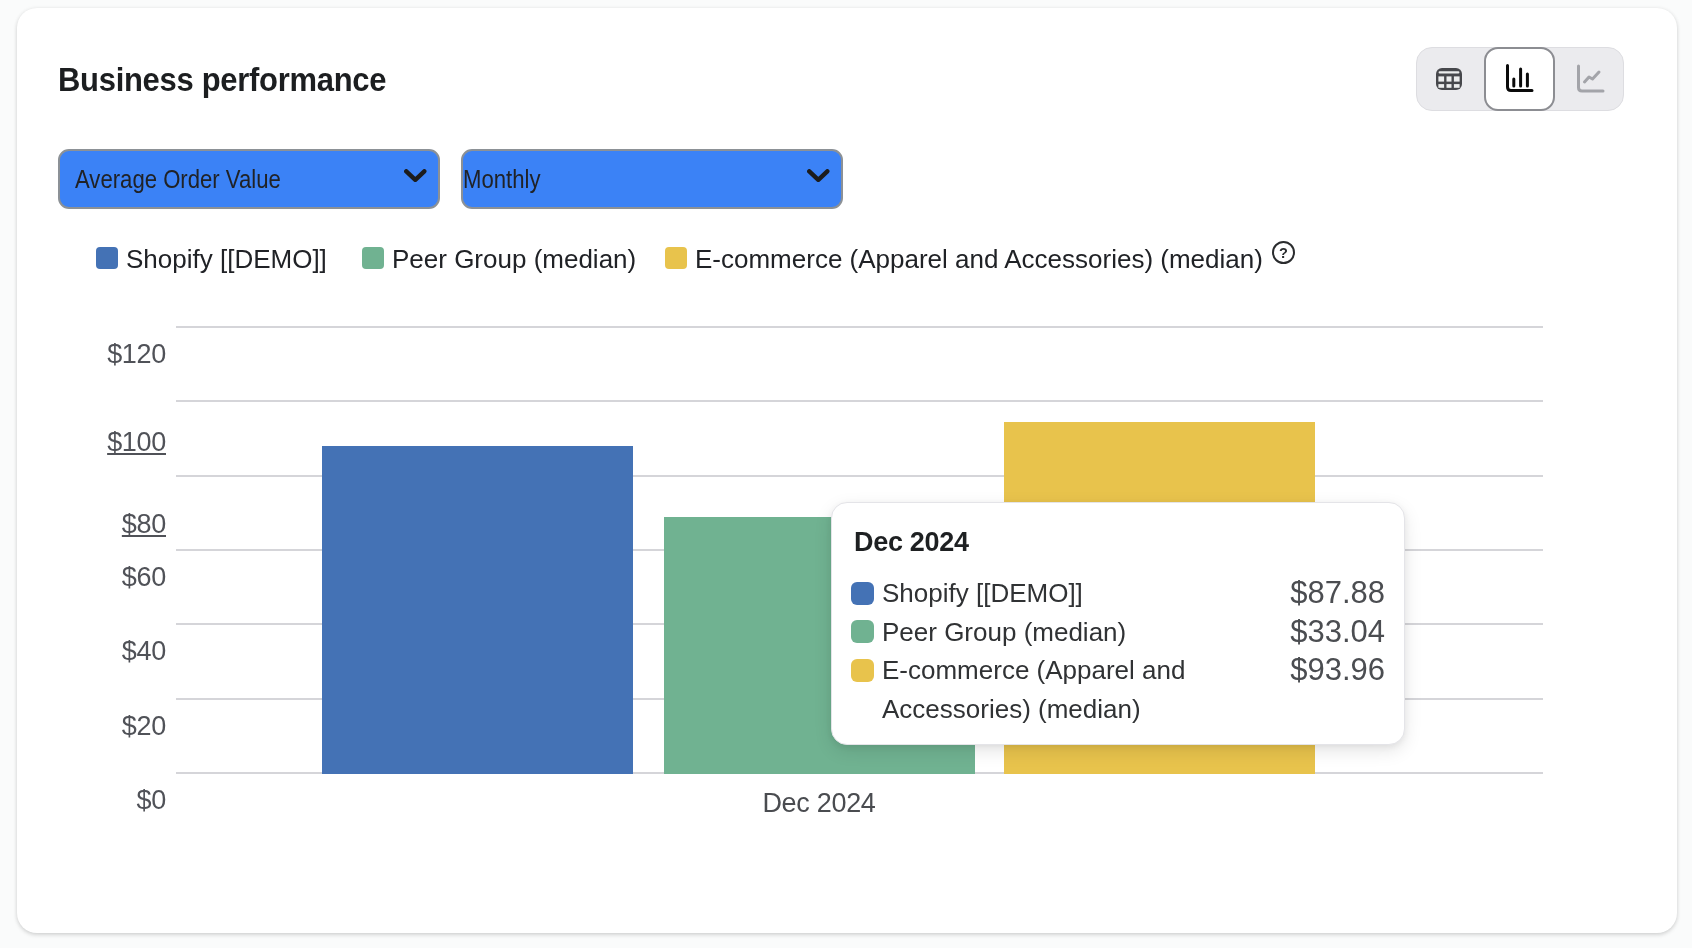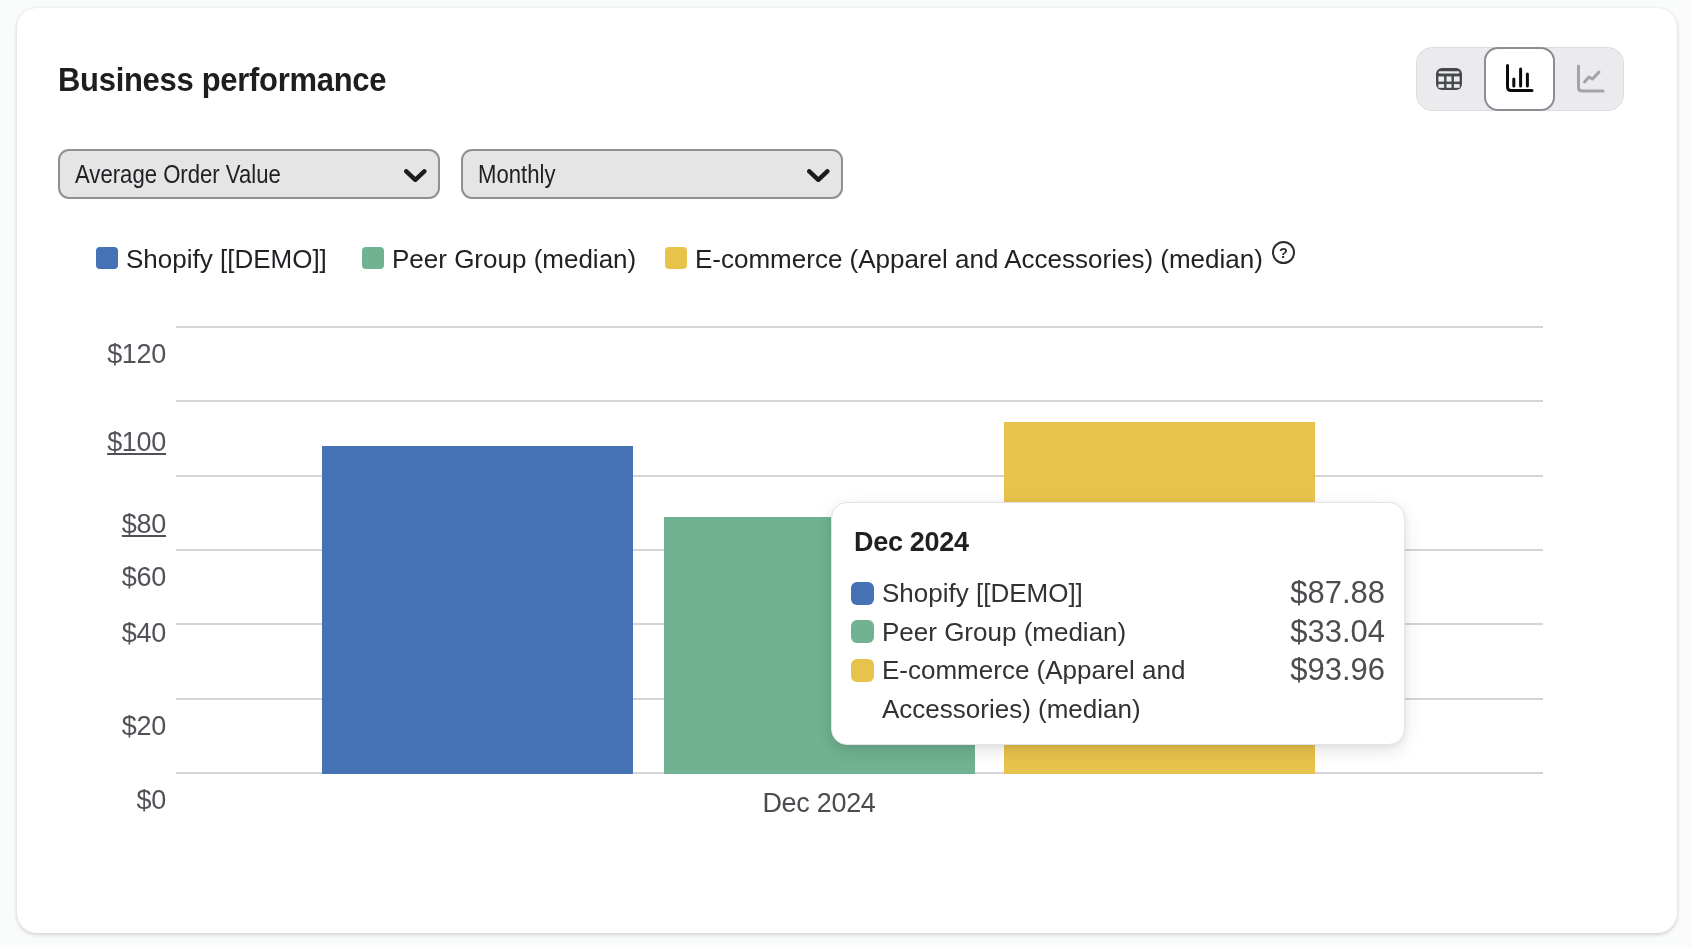--- a/index.html
+++ b/index.html
@@ -19,26 +19,26 @@
   #seg {
     position:absolute; left:1416px; top:47px; width:208px; height:64px;
     background:#ebebee; border:1px solid #dddde1; border-radius:16px;
   }
   #segsel {
     position:absolute; left:1484px; top:47px; width:71px; height:64px;
     background:#ffffff; border:2px solid #8c8d92; border-radius:14px;
   }
   
   .dd {
-    position:absolute; top:149px; height:50px; border:2px solid #8c9196; border-radius:11px;
-    background:#e5e5e5; font-size:25px; color:#202226; display:flex; align-items:center;
+    position:absolute; top:149px; height:60px; border:2px solid #8c9196; border-radius:11px;
+    background:#3b82f6; font-size:25px; color:#202226; display:flex; align-items:center;
   }
   .dd span { transform:scaleX(0.885); transform-origin:left center; display:inline-block; }
   #dd1 { left:58px; width:382px; padding-left:15px; }
-  #dd2 { left:461px; width:382px; padding-left:15px; }
+  #dd2 { left:461px; width:382px; }
   
   .sq { position:absolute; width:22px; height:22px; border-radius:4px; top:247px; }
   .ltext { position:absolute; top:246px; font-size:26px; line-height:26px; color:#202226; letter-spacing:0; }
   
   .grid { position:absolute; left:176px; width:1367px; height:2px; background:#d5d5d9; }
   .ylab { position:absolute; width:110px; text-align:right; font-size:27px; line-height:27px; color:#505258; letter-spacing:-0.3px;margin-top:28px; }
   .bar { position:absolute; }
   #xlab { position:absolute; left:684px; width:270px; text-align:center; top:788px; font-size:27px; color:#4a4c50; letter-spacing:-0.3px; }
   
   #tip {
@@ -107,21 +107,21 @@
 <div class="grid" style="top:400px;"></div>
 <div class="grid" style="top:475px;"></div>
 <div class="grid" style="top:549px;"></div>
 <div class="grid" style="top:623px;"></div>
 <div class="grid" style="top:698px;"></div>
 <div class="grid" style="top:772px;"></div>
 <div class="ylab" style="left:56px; top:313px;">$120</div>
 <div class="ylab" style="left:56px; top:401px;text-decoration:underline;">$100</div>
 <div class="ylab" style="left:56px; top:483px;text-decoration:underline;">$80</div>
 <div class="ylab" style="left:56px; top:536px;">$60</div>
-<div class="ylab" style="left:56px; top:592px;">$40</div>
+<div class="ylab" style="left:56px; top:610px;">$40</div>
 <div class="ylab" style="left:56px; top:685px;">$20</div>
 <div class="ylab" style="left:56px; top:759px;">$0</div>
 
 <div class="bar" style="left:322px; top:446px; width:311px; height:328px; background:#4472b5;"></div>
 <div class="bar" style="left:664px; top:517px; width:311px; height:257px; background:#70b291;"></div>
 <div class="bar" style="left:1004px; top:422px; width:311px; height:352px; background:#e8c34c;"></div>
 <div id="xlab">Dec 2024</div>
 
 <div id="tip"></div>
 <div id="tiptitle">Dec 2024</div>

